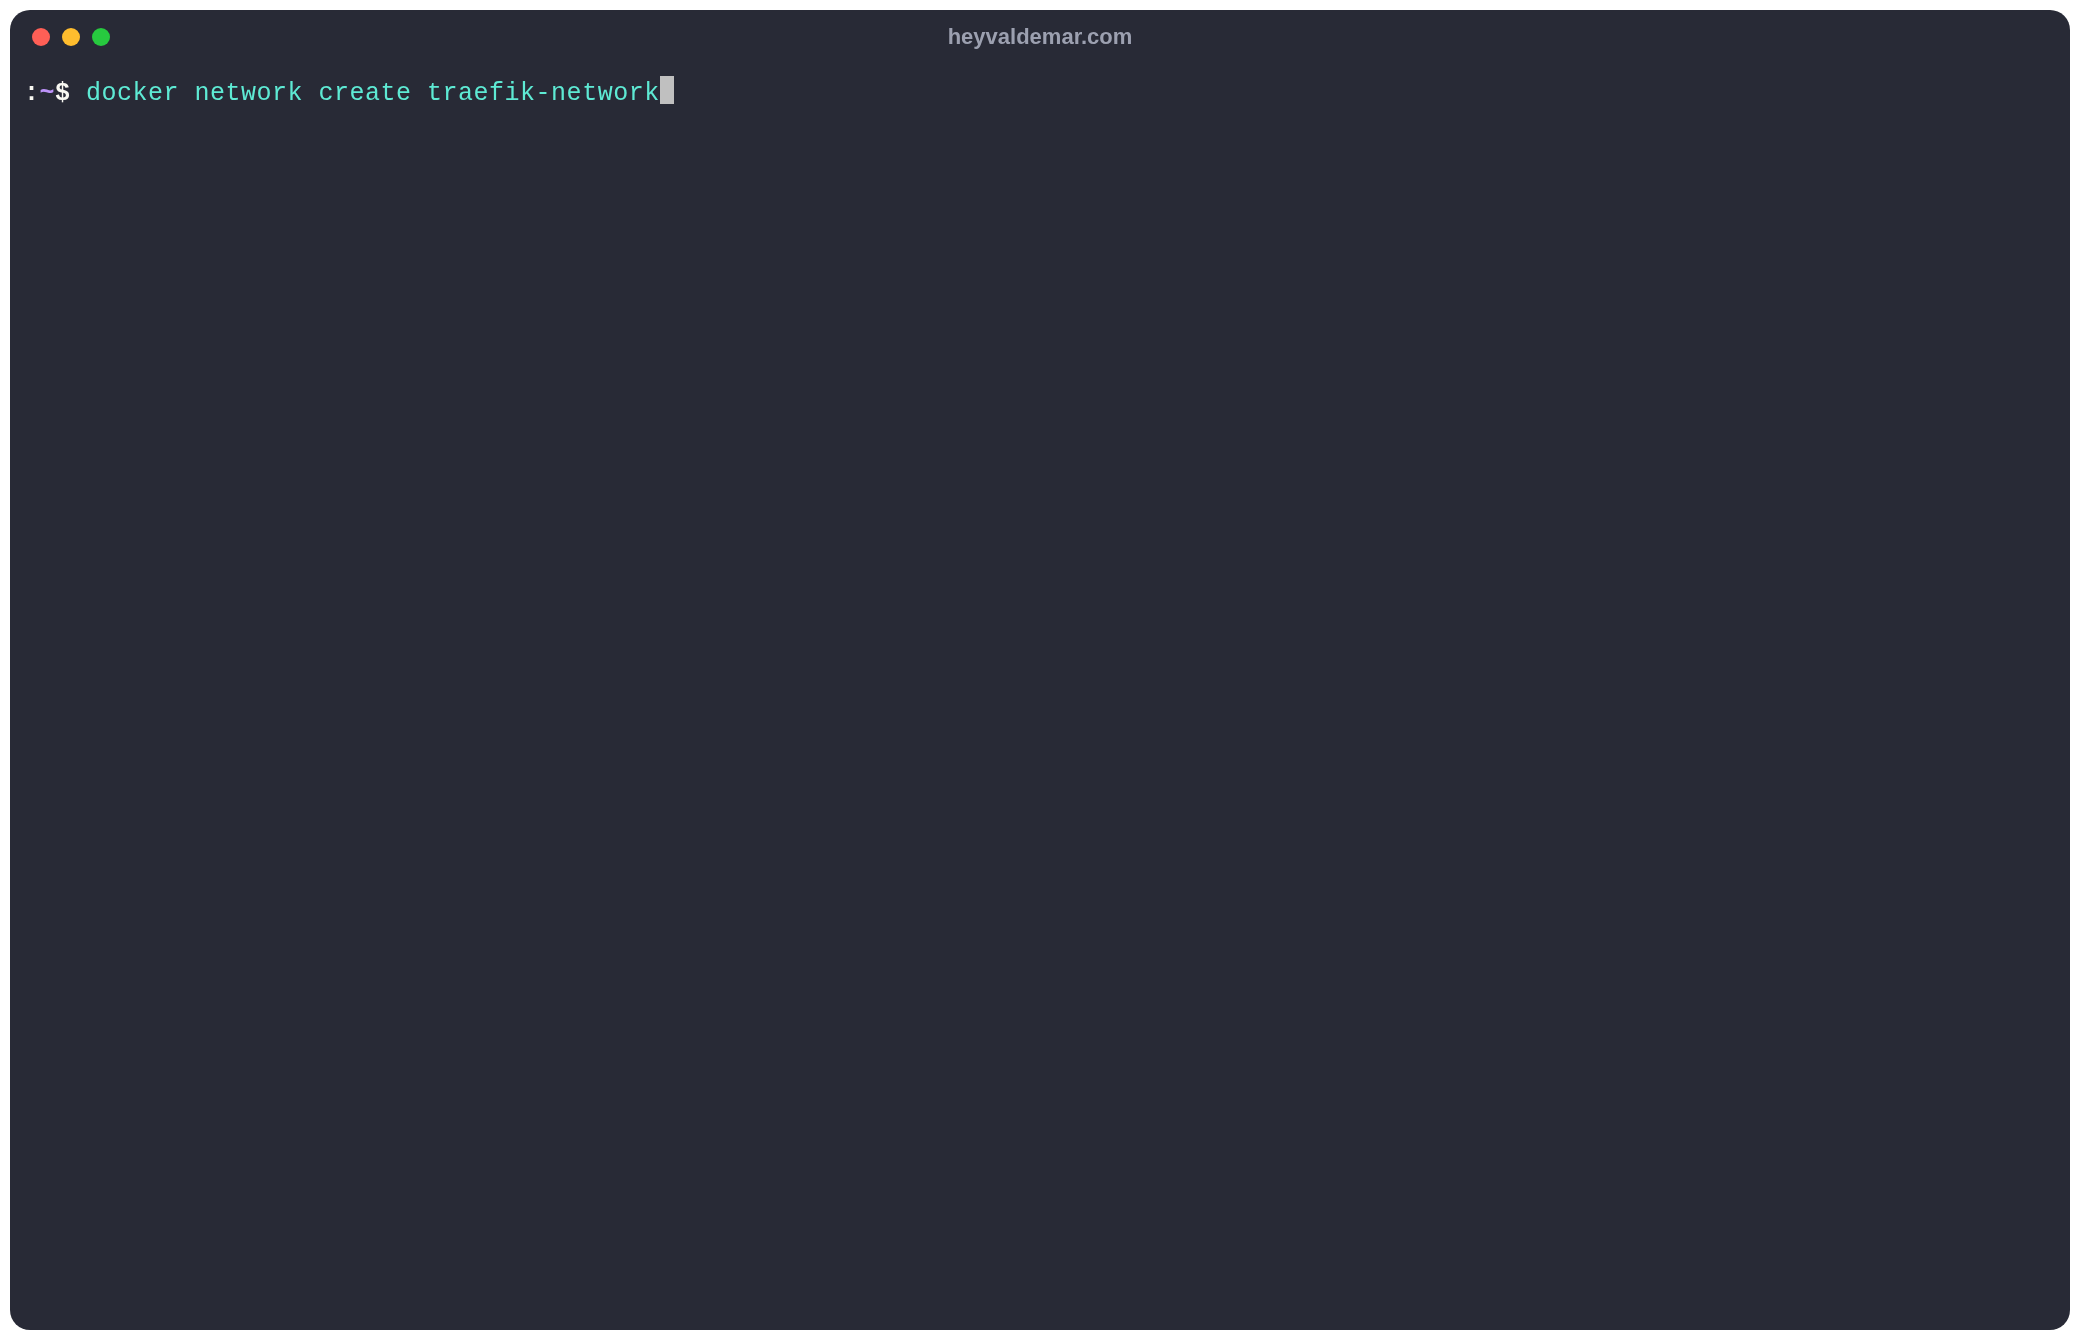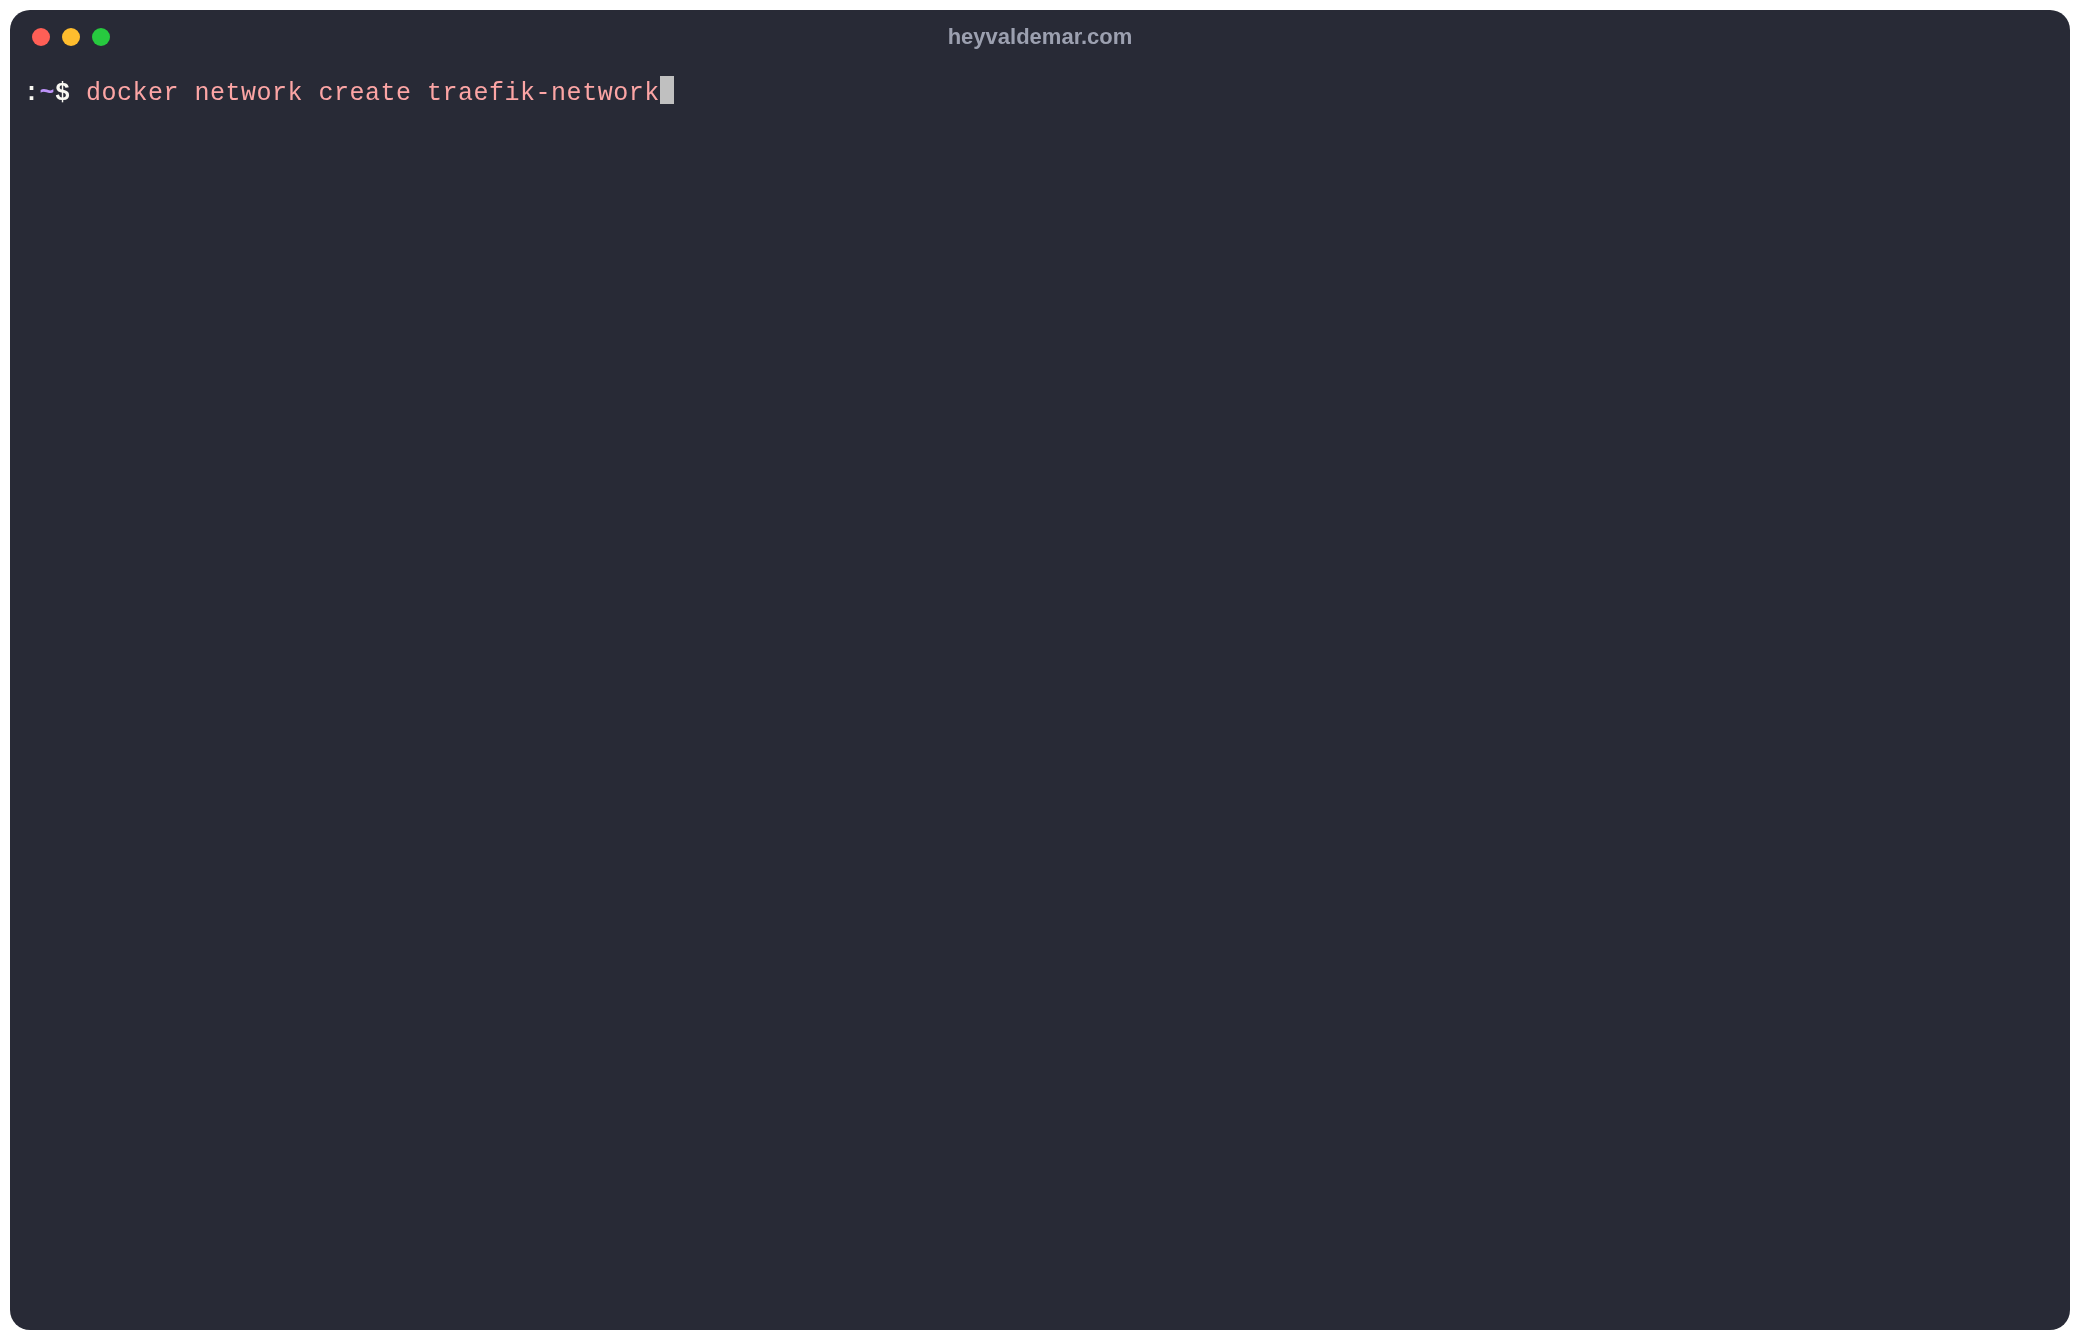--- a/index.html
+++ b/index.html
@@ -99,21 +99,21 @@
       color: #bd93f9;
       font-weight: bold;
     }
     
     .prompt-symbol {
       color: #f8f8f2;
       font-weight: bold;
     }
     
     .command-text {
-      color: #fca5a5;
+      color: #5eead4;
     }
     
     .cursor {
       display: inline-block;
       width: 14px;
       height: 28px;
       background: #c0c0c0;
       vertical-align: text-bottom;
       margin-bottom: 1px;
     }

